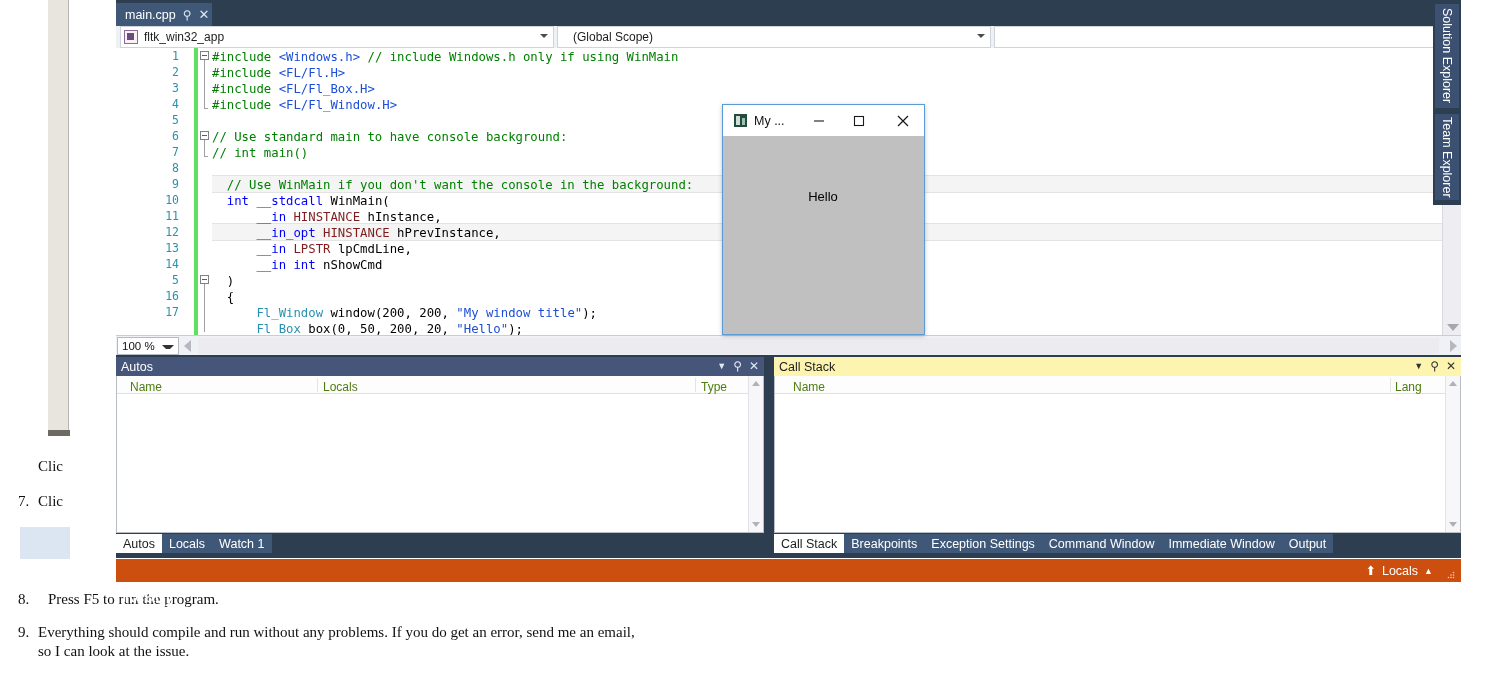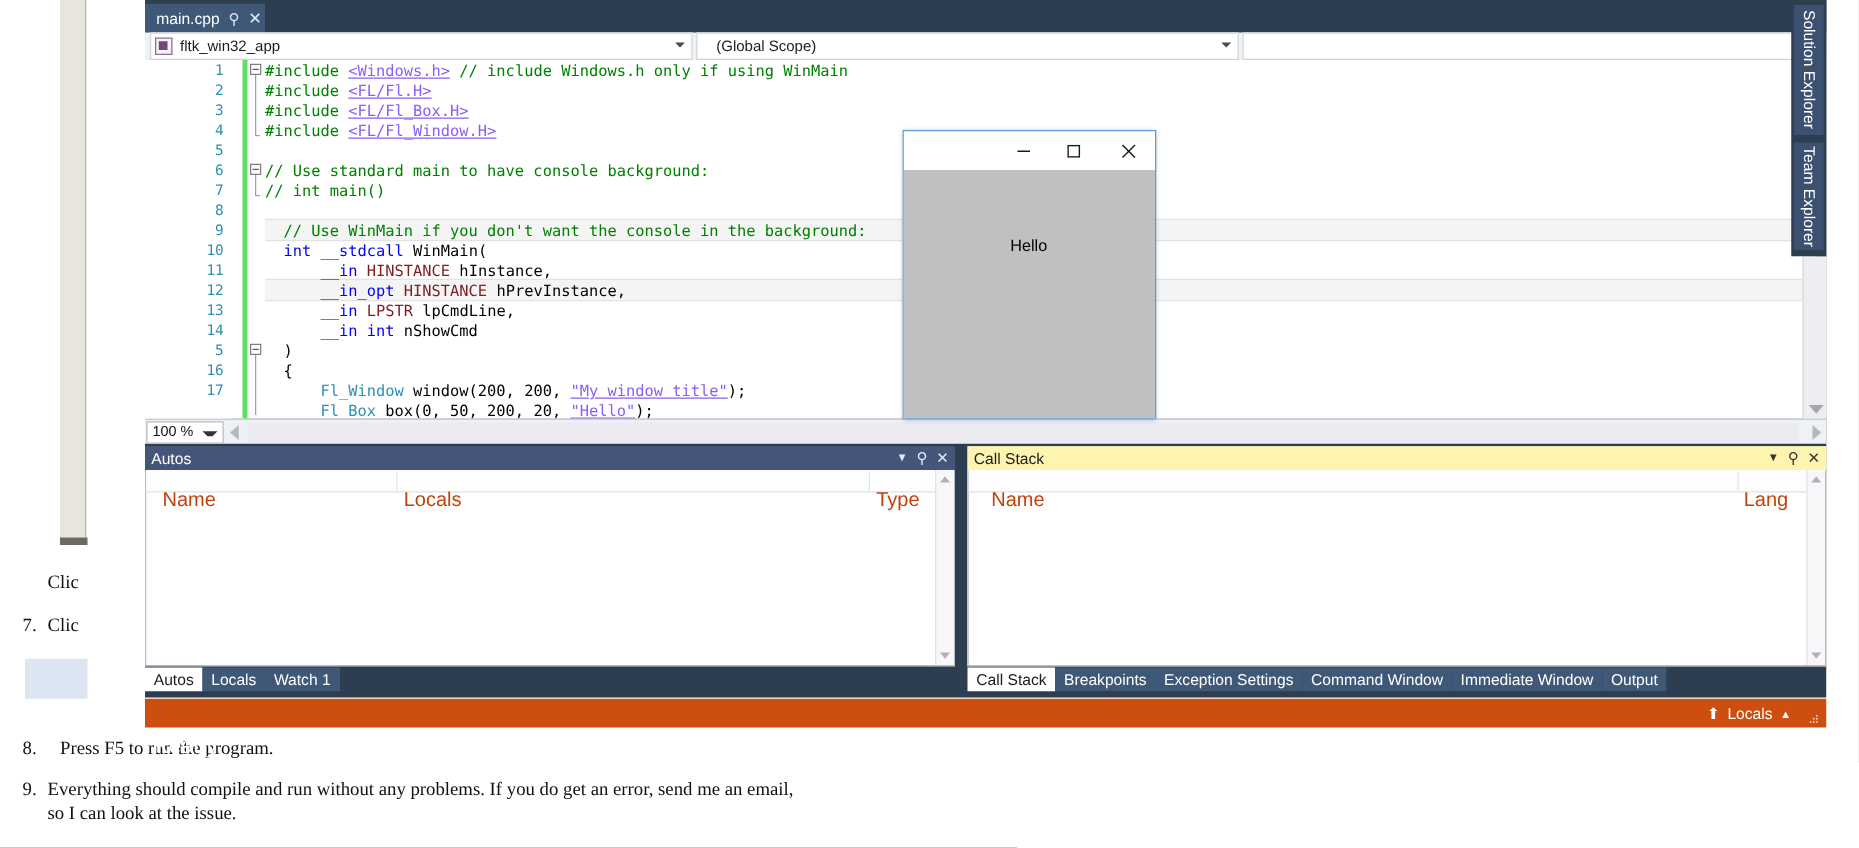--- a/index.html
+++ b/index.html
@@ -56,21 +56,21 @@
   .ol-box{position:absolute;width:9px;height:9px;border:1px solid #808080;
           background:#ffffff;box-sizing:border-box;}
   .ol-box:before{content:"";position:absolute;left:1px;top:3px;width:5px;height:1px;background:#606060;}
   .ol-line{position:absolute;left:4px;width:1px;background:#a0a0a0;}
   .ol-foot{position:absolute;width:4px;height:1px;background:#a0a0a0;}
   .code{position:absolute;left:96px;top:0;width:1230px;height:287px;
         font-family:"DejaVu Sans Mono",monospace;font-size:12.3px;white-space:pre;}
   .cl{position:absolute;left:0;white-space:pre;line-height:16px;}
   .k{color:#0000ff;}      
   .cm{color:#008000;}     
-  .st{color:#8b5cf6;text-decoration:underline;}     
+  .st{color:#1d4ed8;}     
   .mc{color:#7f1d1d;}     
   .ty{color:#2b91af;}
   .tx{color:#000000;}
   .hl-line{position:absolute;left:96px;height:16px;background:#f4f4f4;}
   .hl-rule{position:absolute;height:1px;background:#e3e3e3;}
 
   
   .ed-sb{position:absolute;right:0;top:0;width:19px;height:287px;background:#eeeef2;
          border-left:1px solid #d8d8dd;box-sizing:border-box;}
   .ed-sb-split{position:absolute;right:1px;top:1px;width:17px;height:17px;background:#f2f2f4;
@@ -105,21 +105,21 @@
   .tw{position:absolute;box-sizing:border-box;}
   .tw-title{position:absolute;left:0;top:0;width:100%;height:19px;
             display:flex;align-items:center;}
   .tw-title-lbl{font-size:12.5px;padding-left:5px;}
   .tw-btns{position:absolute;right:5px;top:2px;display:flex;gap:7px;align-items:center;}
   .tw-btn{font-size:12px;line-height:14px;}
   .tw-body{position:absolute;left:0;top:19px;width:100%;bottom:0;background:#ffffff;
            border:1px solid #b9bdc6;border-top:none;box-sizing:border-box;}
   .grid-head{position:absolute;left:0;top:0;width:100%;height:18px;background:#fdfdfd;
              border-bottom:1px solid #dfe1e6;box-sizing:border-box;}
-  .gh-cell{position:absolute;top:16px;font-size:16px;color:#c2410c;}
+  .gh-cell{position:absolute;top:4px;font-size:12px;color:#4d7c0f;}
   .gh-sep{position:absolute;top:2px;width:1px;height:14px;background:#e3e4e8;}
   .grid-sb{position:absolute;right:0;top:0;width:15px;bottom:0;background:#f7f7f9;
            border-left:1px solid #e2e3e7;box-sizing:border-box;}
   .gsb-up{position:absolute;left:3px;top:5px;width:0;height:0;
           border-left:4px solid transparent;border-right:4px solid transparent;
           border-bottom:5px solid #b0b0ba;}
   .gsb-dn{position:absolute;left:3px;bottom:5px;width:0;height:0;
           border-left:4px solid transparent;border-right:4px solid transparent;
           border-top:5px solid #b0b0ba;}
 
@@ -370,20 +370,24 @@
 <div class="vtabs" id="vtabs">
       <div class="vtab" style="top: 4px; height: 104px;">
         <span>Solution Explorer</span>
       </div>
       <div class="vtab" style="top: 114px; height: 86px;">
         <span>Team Explorer</span>
       </div>
     </div>
 
 <div id="fltk">
+  <div class="fltk-title">
+    <span class="fltk-ico"></span>
+    <span class="fltk-name">My ...</span>
+  </div>
   <div class="fltk-btn" style="left:78px;">
     <svg width="12" height="12" viewBox="0 0 12 12">
       <line x1="1" y1="6" x2="11" y2="6" stroke="#1a1a1a" stroke-width="1.1"></line>
         </svg>
   </div>
   <div class="fltk-btn" style="left:118px;">
     <svg width="12" height="12" viewBox="0 0 12 12">
       <rect x="1.5" y="1.5" width="9" height="9" fill="none" stroke="#1a1a1a" stroke-width="1.1"></rect>
         </svg>
   </div>

